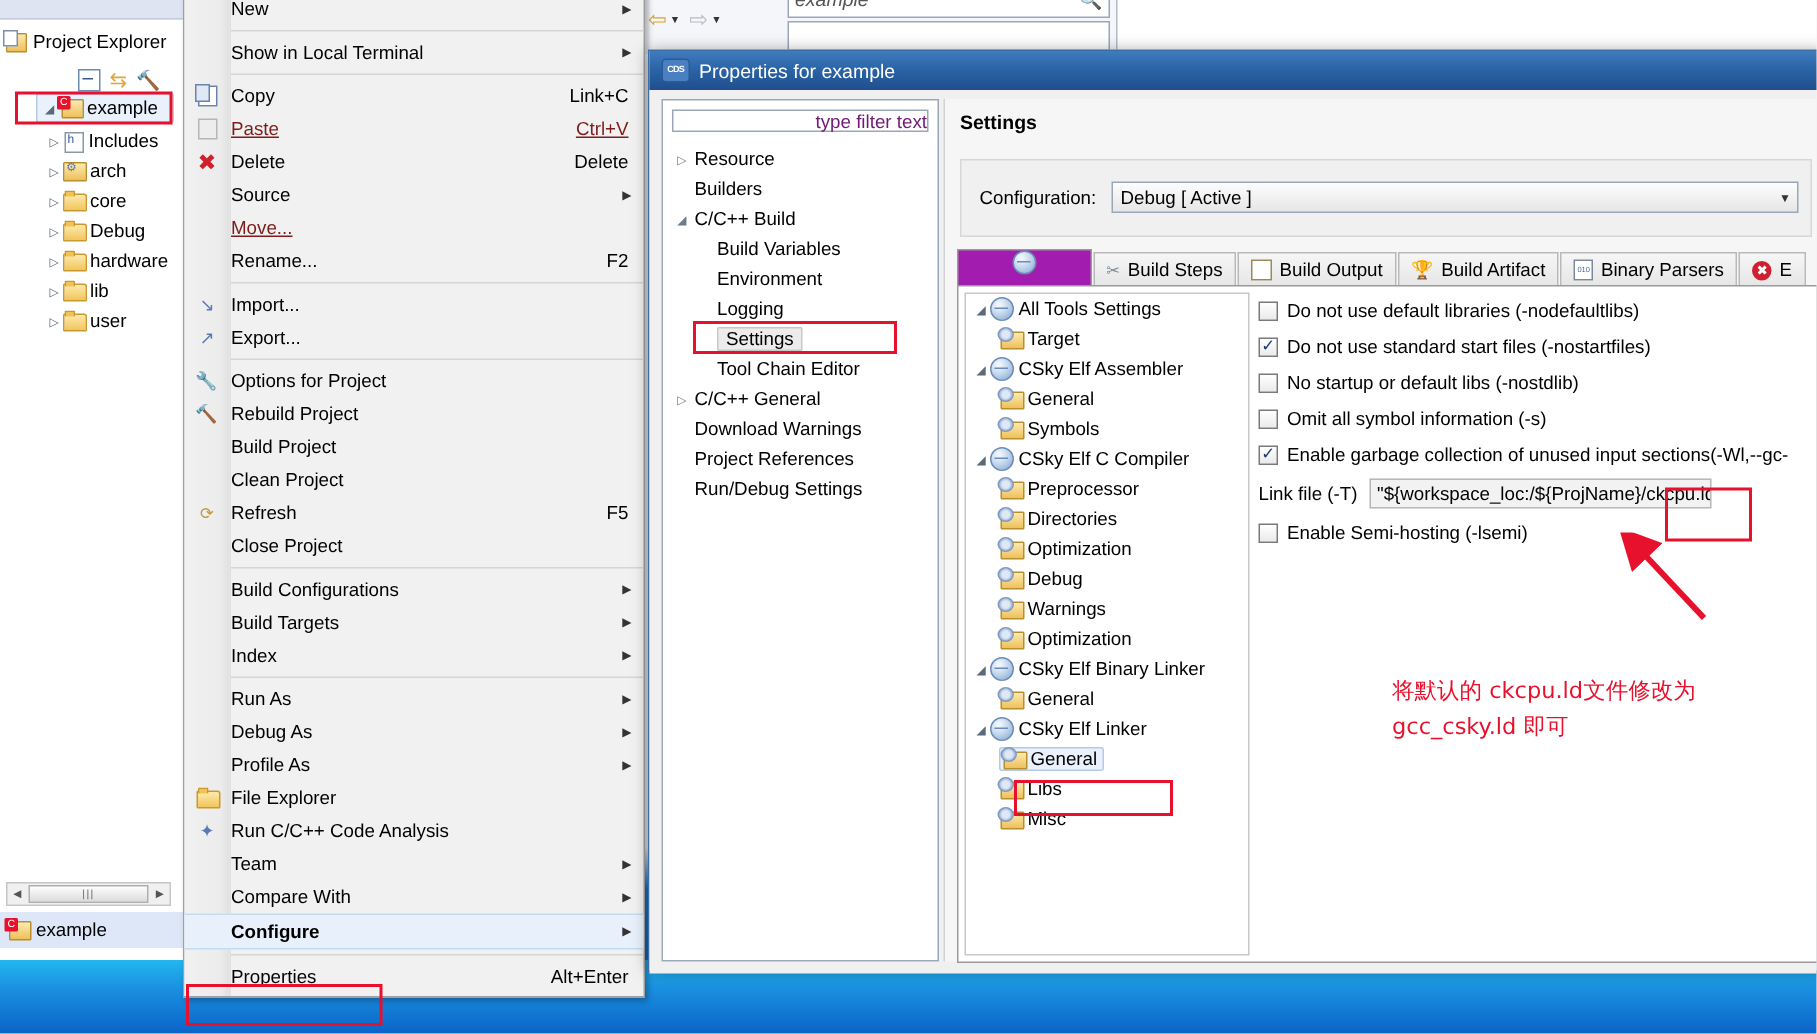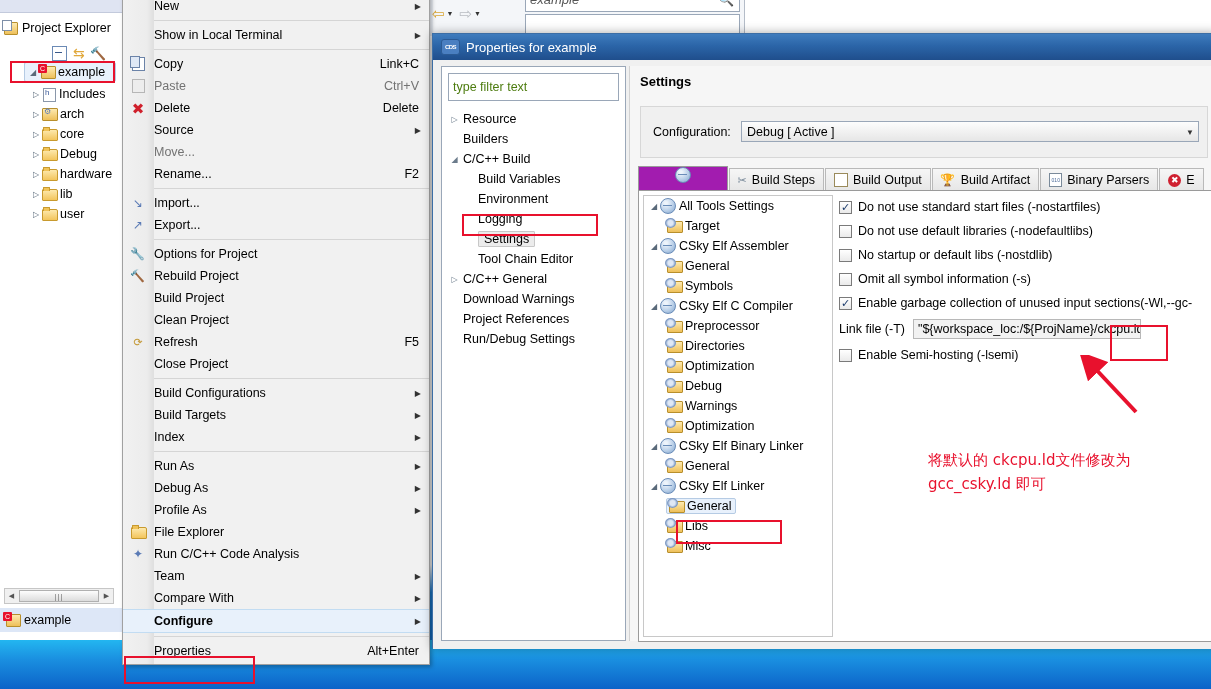--- a/index.html
+++ b/index.html
@@ -59,43 +59,43 @@
 
   
   #ctxmenu{left:122px;top:-8px;width:308px;
      background:#f1f1f1;border:1px solid #a0a0a0;box-shadow:2px 2px 4px rgba(0,0,0,.28);
      box-sizing:border-box;padding:2px 0;}
   #ctxgutter{position:absolute;left:0;top:0;width:30px;height:100%;
      background:linear-gradient(90deg,#f1f1f1 0%,#ececec 80%,#e0e0e0 100%);
      border-right:1px solid #e0e0e0;}
   .mi{position:relative;display:flex;align-items:center;height:22px;padding-left:31px;
      font-size:12.5px;color:#000;white-space:nowrap;}
-  .mi.disabled{color:#737373;}
+  .mi.disabled{color:#7f1d1d;text-decoration:underline;}
   .mi .acc{margin-left:auto;padding-right:10px;font-size:12.5px;}
   .mi .sub{position:absolute;right:8px;top:50%;transform:translateY(-50%);
      font-size:8px;color:#333;}
   .mi .mi-icon{position:absolute;left:6px;top:50%;transform:translateY(-50%);
      width:18px;height:16px;display:flex;align-items:center;justify-content:center;}
   .msep{height:1px;background:#d5d5d5;margin:3px 0 3px 31px;}
   .mi.hl{background:#e8f1fb;border-top:1px solid #c2dcf2;border-bottom:1px solid #c2dcf2;font-weight:bold;}
 
   
   #dlg{left:432px;top:33px;width:786px;height:615px;
      background:#f0f0f0;border:1px solid #3c6ea5;box-sizing:border-box;
      box-shadow:0 0 10px rgba(0,0,0,.35);}
   #dlg-title{height:26px;background:linear-gradient(180deg,#3f7cbd 0%,#2b65a8 45%,#1f4e8c 100%);
      display:flex;align-items:center;gap:6px;padding-left:8px;color:#fff;font-size:13px;}
   #dlg-icon{width:17px;height:14px;background:#4a7fc1;border:1px solid #2b5a94;border-radius:3px;
      display:flex;align-items:center;justify-content:center;color:#fff;font-size:6px;letter-spacing:-.5px;font-weight:bold;}
   #dlg-body{position:absolute;left:0;top:26px;width:786px;height:589px;background:#f0f0f0;}
 
   #dlg-left{position:absolute;left:8px;top:6px;width:185px;height:575px;background:#fff;
      border:1px solid #9aa7b8;box-sizing:border-box;}
-  #filter{margin:6px 6px 0 6px;height:28px;background:#fff;border:1px solid #9aa7b8;
-     box-sizing:border-box;display:flex;align-items:center;padding-left:4px;color:#4d7c0f;font-size:12.5px;}
+  #filter{margin:6px 6px 0 6px;height:15px;background:#fff;border:1px solid #9aa7b8;
+     box-sizing:border-box;display:flex;align-items:center;padding-left:4px;color:#701a75;font-size:12.5px;justify-content:flex-end;}
   #navtree{margin-top:8px;}
   .nav-row{display:flex;align-items:center;height:20px;padding-left:6px;font-size:12.5px;white-space:nowrap;}
   .nav-row .tw{width:13px;flex:0 0 13px;text-align:center;color:#6b7b8b;font-size:8px;}
   .nav-row .nv{margin-left:2px;}
   .nav-row.indent1 .nv{margin-left:17px;}
   .nav-sel{background:#ececec;border:1px solid #c8c8c8;padding:0 5px;border-radius:1px;}
 
   #dlg-right{position:absolute;left:196px;top:6px;width:582px;height:575px;background:#f6f6f6;
      border-left:1px solid #d2d2d2;}
   #page-title{position:absolute;left:10px;top:8px;font-weight:bold;font-size:13px;}
@@ -590,26 +590,26 @@
             <span class="tt-lbl">Libs</span>
           </div>
           <div class="tt-row child">
             <span class="gearfolder"></span>
             <span class="tt-lbl">Misc</span>
           </div>
         </div>
 
         <div id="opts">
           <div class="opt">
+            <span class="cb"></span>
+            <span>Do not use default libraries (-nodefaultlibs)</span>
+          </div>
+          <div class="opt">
             <span class="cb on"></span>
             <span>Do not use standard start files (-nostartfiles)</span>
-          </div>
-          <div class="opt">
-            <span class="cb"></span>
-            <span>Do not use default libraries (-nodefaultlibs)</span>
           </div>
           <div class="opt">
             <span class="cb"></span>
             <span>No startup or default libs (-nostdlib)</span>
           </div>
           <div class="opt">
             <span class="cb"></span>
             <span>Omit all symbol information (-s)</span>
           </div>
           <div class="opt">

